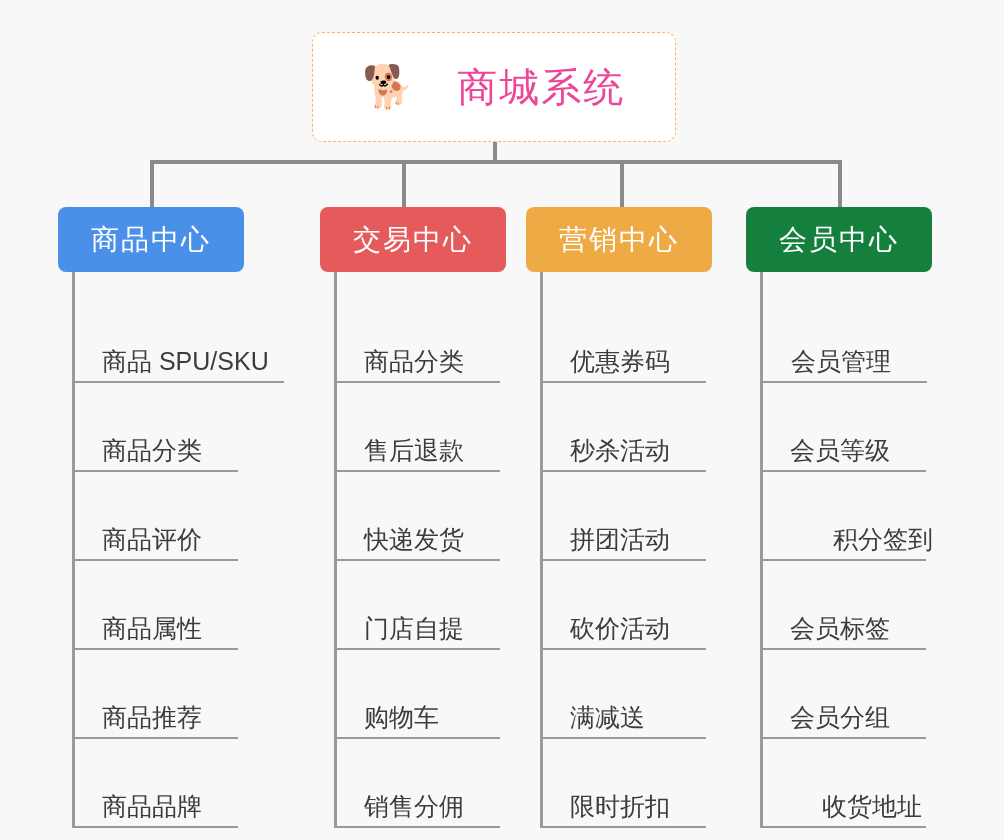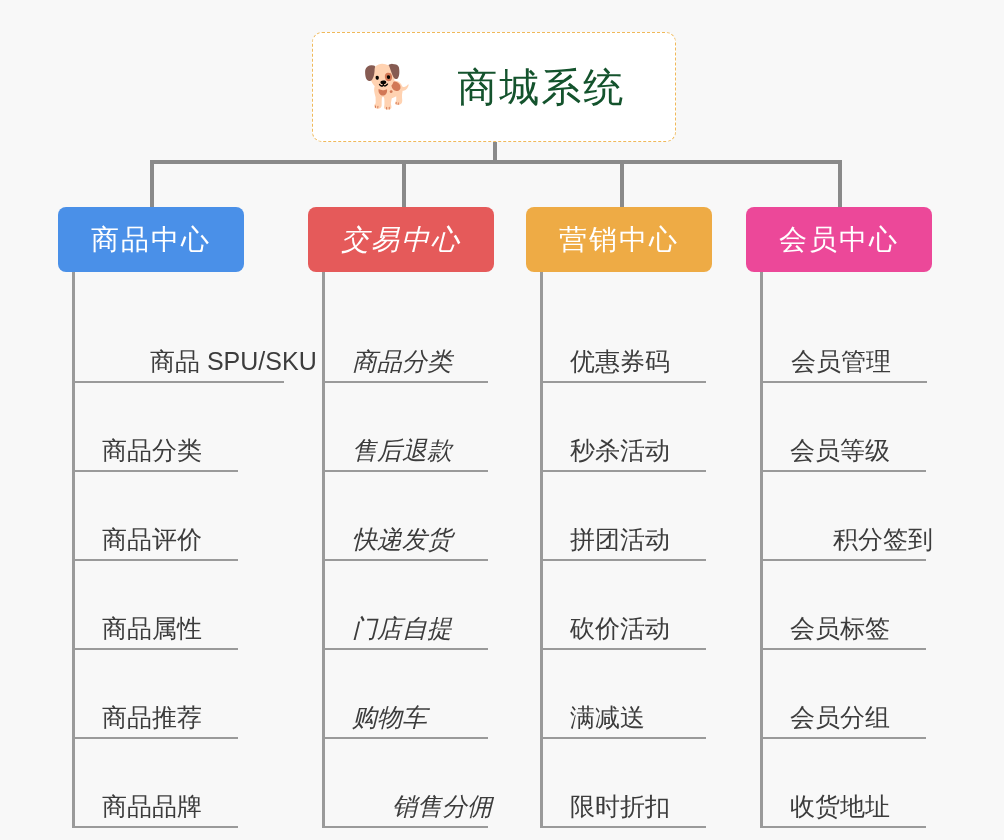--- a/index.html
+++ b/index.html
@@ -35,21 +35,21 @@
     justify-content: center;
     gap: 14px;
   }
   .root-emoji {
     font-size: 42px;
     line-height: 1;
     display: block;
   }
   .root-title {
     font-size: 40px;
-    color: #14532d;
+    color: #ec4899;
     letter-spacing: 2px;
     white-space: nowrap;
     margin-left: 28px;
   }
 
   
   .conn {
     position: absolute;
     background: #8a8a8a;
   }
@@ -139,62 +139,62 @@
   <div class="conn conn-drop" id="drop-2" style="left: 620px;"></div>
   <div class="conn conn-drop" id="drop-3" style="left: 838px;"></div>
 
   <div id="columns-host">
       <div class="column" style="left: 58px;">
         <div class="cat-box" style="background: rgb(74, 144, 232);">
           <span class="cat-label">商品中心</span>
         </div>
         <div class="leaf-list">
           <div class="trunk" style="left: 14px; height: 556px;"></div>
-          <div class="leaf" style="width: 212px; padding-left: 48px;">
+          <div class="leaf" style="width: 212px;">
             <span class="leaf-label">商品 SPU/SKU</span>
           </div>
           <div class="leaf" style="width: 166px;">
             <span class="leaf-label">商品分类</span>
           </div>
           <div class="leaf" style="width: 166px;">
             <span class="leaf-label">商品评价</span>
           </div>
           <div class="leaf" style="width: 166px;">
             <span class="leaf-label">商品属性</span>
           </div>
           <div class="leaf" style="width: 166px;">
             <span class="leaf-label">商品推荐</span>
           </div>
           <div class="leaf" style="width: 166px;">
             <span class="leaf-label">商品品牌</span>
           </div>
         </div>
       </div>
-      <div class="column" style="left: 308px; font-style: italic;">
+      <div class="column" style="left: 320px;">
         <div class="cat-box" style="background: rgb(229, 90, 90);">
           <span class="cat-label">交易中心</span>
         </div>
         <div class="leaf-list">
           <div class="trunk" style="left: 14px; height: 556px;"></div>
           <div class="leaf" style="width: 166px;">
             <span class="leaf-label">商品分类</span>
           </div>
           <div class="leaf" style="width: 166px;">
             <span class="leaf-label">售后退款</span>
           </div>
           <div class="leaf" style="width: 166px;">
             <span class="leaf-label">快递发货</span>
           </div>
           <div class="leaf" style="width: 166px;">
             <span class="leaf-label">门店自提</span>
           </div>
           <div class="leaf" style="width: 166px;">
             <span class="leaf-label">购物车</span>
           </div>
-          <div class="leaf" style="width: 166px; padding-left: 40px;">
+          <div class="leaf" style="width: 166px;">
             <span class="leaf-label">销售分佣</span>
           </div>
         </div>
       </div>
       <div class="column" style="left: 526px;">
         <div class="cat-box" style="background: rgb(238, 171, 69);">
           <span class="cat-label">营销中心</span>
         </div>
         <div class="leaf-list">
           <div class="trunk" style="left: 14px; height: 556px;"></div>
@@ -212,40 +212,40 @@
           </div>
           <div class="leaf" style="width: 166px;">
             <span class="leaf-label">满减送</span>
           </div>
           <div class="leaf" style="width: 166px;">
             <span class="leaf-label">限时折扣</span>
           </div>
         </div>
       </div>
       <div class="column" style="left: 746px;">
-        <div class="cat-box" style="background: #ec4899;">
+        <div class="cat-box" style="background: #15803d;">
           <span class="cat-label">会员中心</span>
         </div>
         <div class="leaf-list">
           <div class="trunk" style="left: 14px; height: 556px;"></div>
           <div class="leaf" style="width: 166px; margin-left: 15px;">
             <span class="leaf-label">会员管理</span>
           </div>
           <div class="leaf" style="width: 166px;">
             <span class="leaf-label">会员等级</span>
           </div>
           <div class="leaf" style="width: 166px; padding-left: 43px;">
             <span class="leaf-label">积分签到</span>
           </div>
           <div class="leaf" style="width: 166px;">
             <span class="leaf-label">会员标签</span>
           </div>
           <div class="leaf" style="width: 166px;">
             <span class="leaf-label">会员分组</span>
           </div>
-          <div class="leaf" style="width: 166px;">
+          <div class="leaf" style="width: 166px; padding-left: 32px;">
             <span class="leaf-label">收货地址</span>
           </div>
         </div>
       </div>
     </div>
 
 </div>
 
 </body></html>

